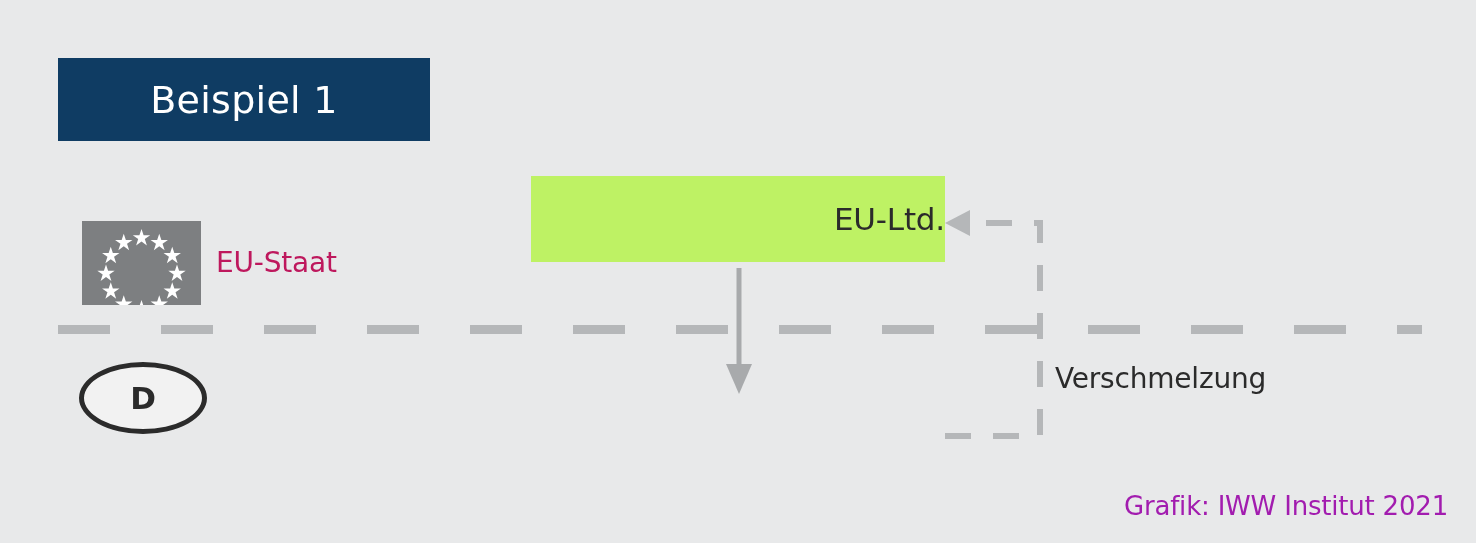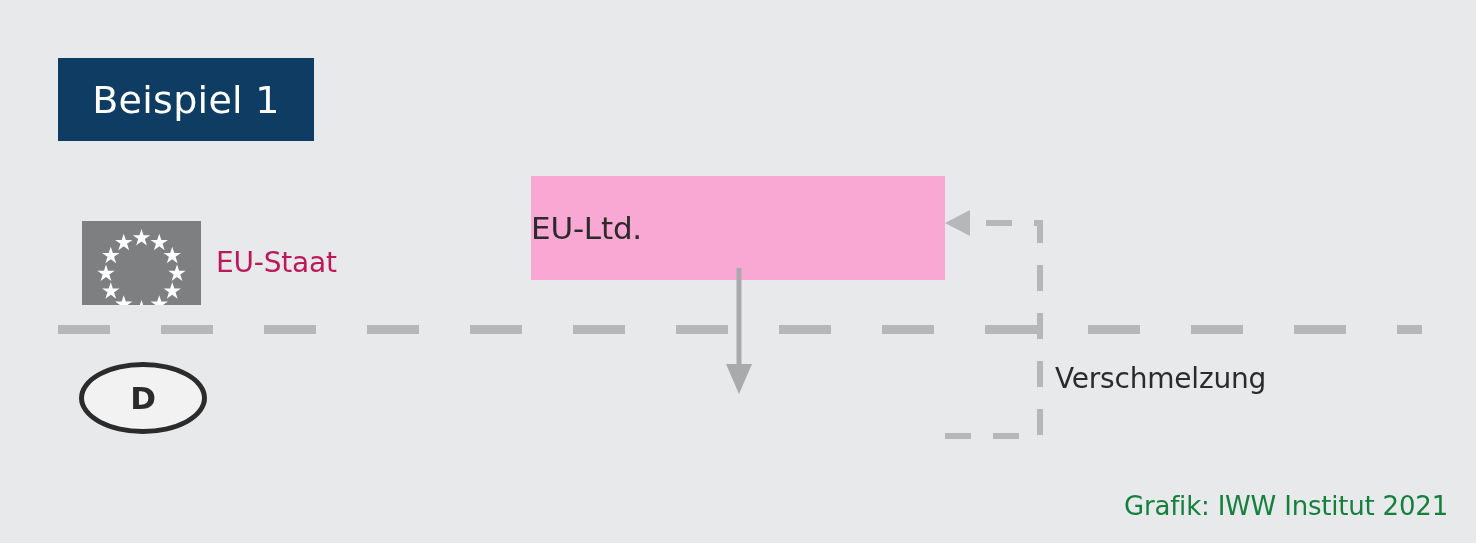--- a/index.html
+++ b/index.html
@@ -18,21 +18,21 @@
     width: 1476px;
     height: 543px;
     background: #e8e9ea;
   }
 
   
   .title-badge {
     position: absolute;
     left: 58px;
     top: 58px;
-    width: 256px;
+    width: 372px;
     height: 83px;
     background: #0f3c63;
     display: flex;
     align-items: center;
     justify-content: center;
   }
   .title-badge .title-text {
     color: #ffffff;
     font-family: "DejaVu Sans", sans-serif;
     font-size: 38px;
@@ -97,25 +97,25 @@
       #b5b7b9 0px, #b5b7b9 52px,
       rgba(0,0,0,0) 52px, rgba(0,0,0,0) 103px
     );
   }
 
   
   .ent-box {
     position: absolute;
     left: 531px;
     width: 414px;
-    height: 104px;
-    background: #f9a8d4;
+    height: 86px;
+    background: #bef264;
     display: flex;
     align-items: center;
-    justify-content: flex-start;
+    justify-content: flex-end;
   }
   .ent-box.top { top: 176px; }
   .ent-box.bottom { top: 390px; }
   .ent-box .ent-label {
     font-size: 31px;
     color: #2b2b2b;
     font-family: "DejaVu Sans", sans-serif;
     letter-spacing: -0.2px;
     line-height: 1;
   }
@@ -150,21 +150,21 @@
     letter-spacing: -0.2px;
     white-space: nowrap;
   }
 
   
   .credit {
     position: absolute;
     right: 28px;
     top: 491px;
     font-size: 26px;
-    color: #15803d;
+    color: #a21caf;
     font-family: "DejaVu Sans", sans-serif;
     letter-spacing: -0.2px;
     white-space: nowrap;
   }
 </style>
 </head>
 <body>
 
 <div id="stage">
 

